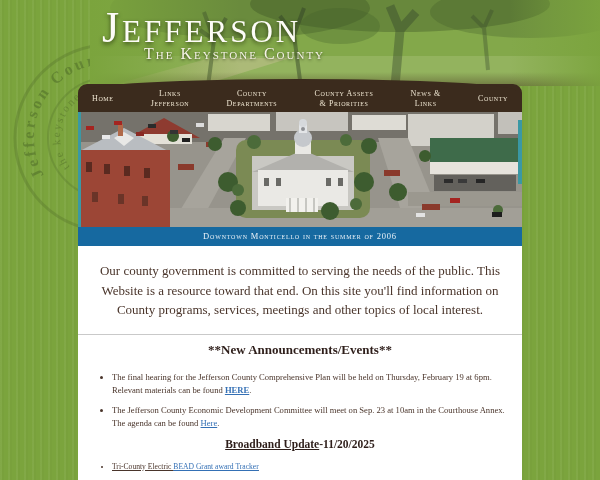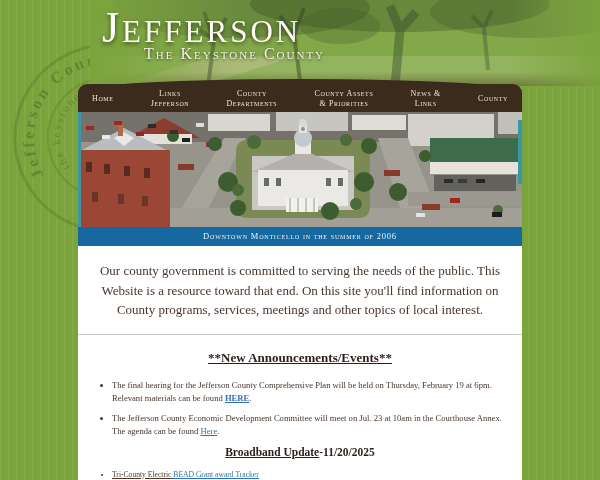--- a/index.html
+++ b/index.html
@@ -60,22 +60,22 @@
   .welcome {
     margin-top:11px; text-align:center; font-size:17px; font-weight:700;
     text-decoration:underline; color:#2e1e1a;
   }
   .intro {
     margin:15px auto 12px auto; width:428px; text-align:center;
     font-size:13px; line-height:1.5; color:#4a352b;
   }
   .divider { border:none; border-top:1px solid #c9c9c9; margin:14px 0 0 0; }
   .announce-h {
-    margin-top:15px; text-align:center; font-size:13px; font-weight:700;
-    text-decoration:underline; color:#2e1e1a;
+    margin-top:7px; text-align:center; font-size:13px; font-weight:700;
+    color:#2e1e1a;
   }
   ul.bullets { margin:13px 0 0 34px; width:395px; }
   ul.bullets li { font-size:8.6px; line-height:1.55; color:#4a352b; margin-bottom:7px;margin-top:7px; }
   a.lnk { color:#3470b5; text-decoration:underline; cursor:pointer; }
   a.lnk.bold { font-weight:700; }
   .broadband-h { margin-top:5px; text-align:center; font-size:11.5px; font-weight:700; color:#2e1e1a; }
   .broadband-h .u { text-decoration:underline; }
   ul.bullets-sm { margin:12px 0 0 34px; width:400px; }
   ul.bullets-sm li { font-size:7.6px; line-height:1.4; color:#4a352b;text-decoration:underline; }
 </style>
@@ -270,21 +270,21 @@
 
   <hr class="divider">
 
   <h2 class="announce-h">**New Announcements/Events**</h2>
 
   <ul class="bullets">
     <li>
       <span>The final hearing for the Jefferson County Comprehensive Plan will be held on Thursday, February 19 at 6pm. Relevant materials can be found </span><a class="lnk bold">HERE</a><span>.</span>
     </li>
     <li>
-      <span>The Jefferson County Economic Development Committee will meet on Jul. 23 at 10am in the Courthouse Annex. The agenda can be found </span><a class="lnk">Here</a><span>.</span>
+      <span>The Jefferson County Economic Development Committee will meet on Sep. 23 at 10am in the Courthouse Annex. The agenda can be found </span><a class="lnk">Here</a><span>.</span>
     </li>
   </ul>
 
   <h3 class="broadband-h">
     <span class="u">Broadband Update</span><span>-11/20/2025</span>
   </h3>
 
   <ul class="bullets-sm">
     <li>
       <span>Tri-County Electric </span><a class="lnk">BEAD Grant award Tracker</a><span></span>

